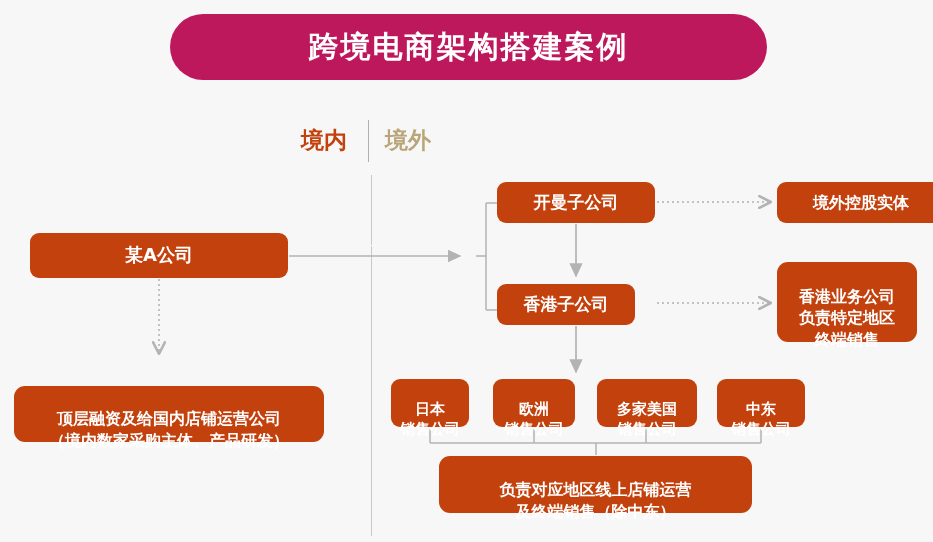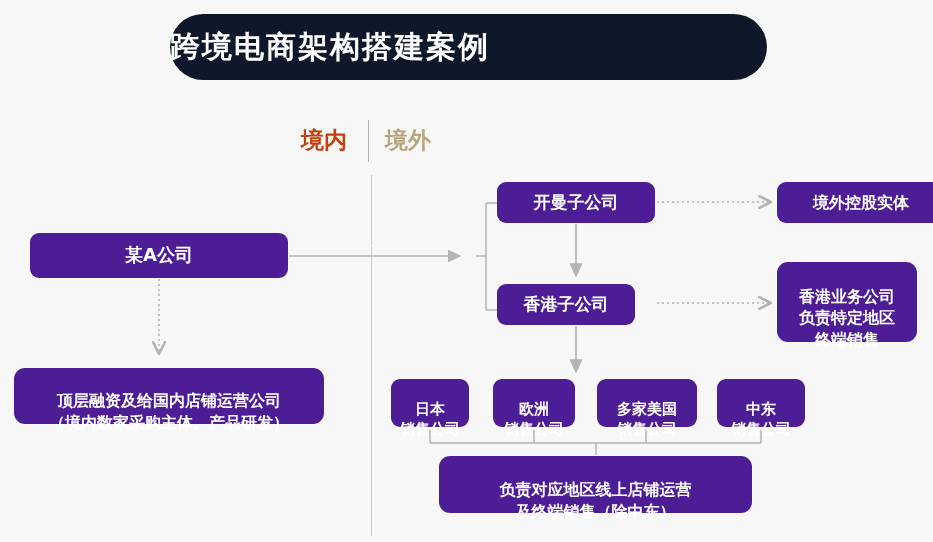--- a/index.html
+++ b/index.html
@@ -19,25 +19,25 @@
     width: 933px;
     height: 542px;
   }
   
   .banner {
     position: absolute;
     left: 170px;
     top: 14px;
     width: 597px;
     height: 66px;
-    background: #0f172a;
+    background: #be185d;
     border-radius: 33px;
     display: flex;
     align-items: center;
-    justify-content: flex-start;
+    justify-content: center;
     box-sizing: border-box;
   }
   .banner-text {
     color: #ffffff;
     font-size: 30px;
     font-weight: bold;
     letter-spacing: 2px;
     line-height: 1;
   }
   
@@ -79,21 +79,21 @@
     position: absolute;
     left: 371px;
     top: 246px;
     width: 1px;
     height: 290px;
     background: #c9c9c9;
   }
   
   .node {
     position: absolute;
-    background: #4c1d95;
+    background: #c2410c;
     border-radius: 10px;
     display: flex;
     align-items: center;
     justify-content: center;
     box-sizing: border-box;
     color: #ffffff;
     text-align: center;
     line-height: 1.35;
     font-weight: bold;
   }
@@ -105,21 +105,21 @@
   .node-lines span {
     display: block;
   }
   
   #node-company-a {
     left: 30px; top: 233px; width: 258px; height: 45px;
     font-size: 18px;
     border-radius: 9px;
   }
   #node-top-financing {
-    left: 14px; top: 368px; width: 310px; height: 56px;
+    left: 14px; top: 386px; width: 310px; height: 56px;
     font-size: 16px;
     border-radius: 11px;
   }
   #node-cayman {
     left: 497px; top: 182px; width: 158px; height: 41px;
     font-size: 17px;
     border-radius: 9px;
   }
   #node-hongkong {
     left: 497px; top: 284px; width: 138px; height: 41px;

